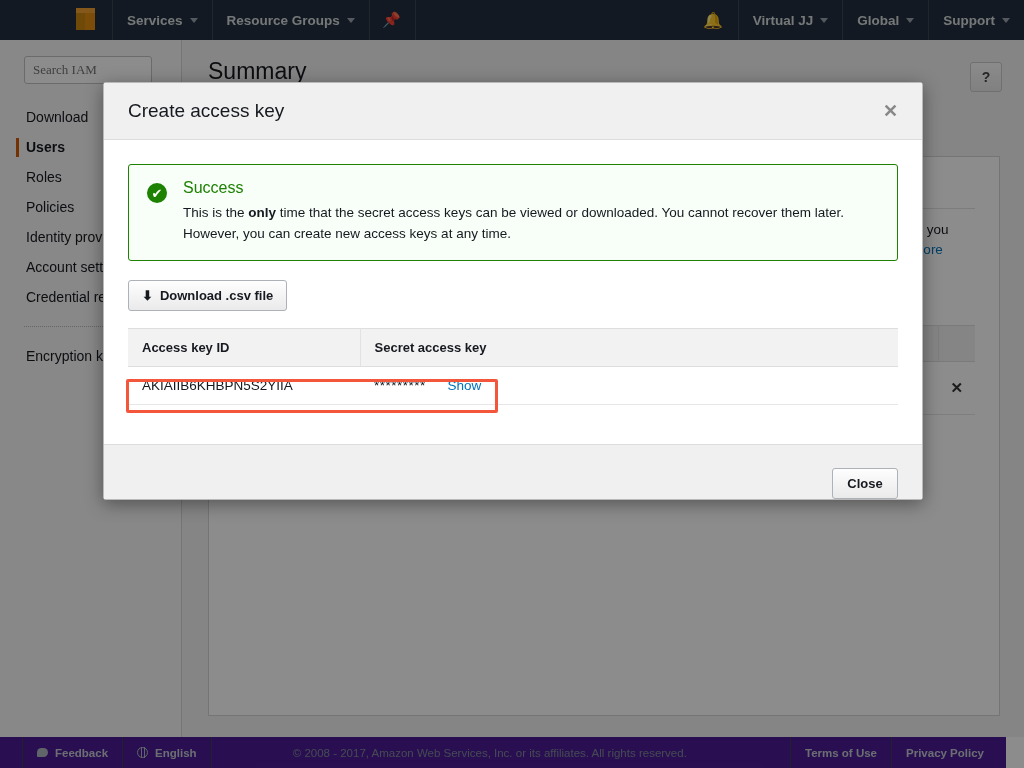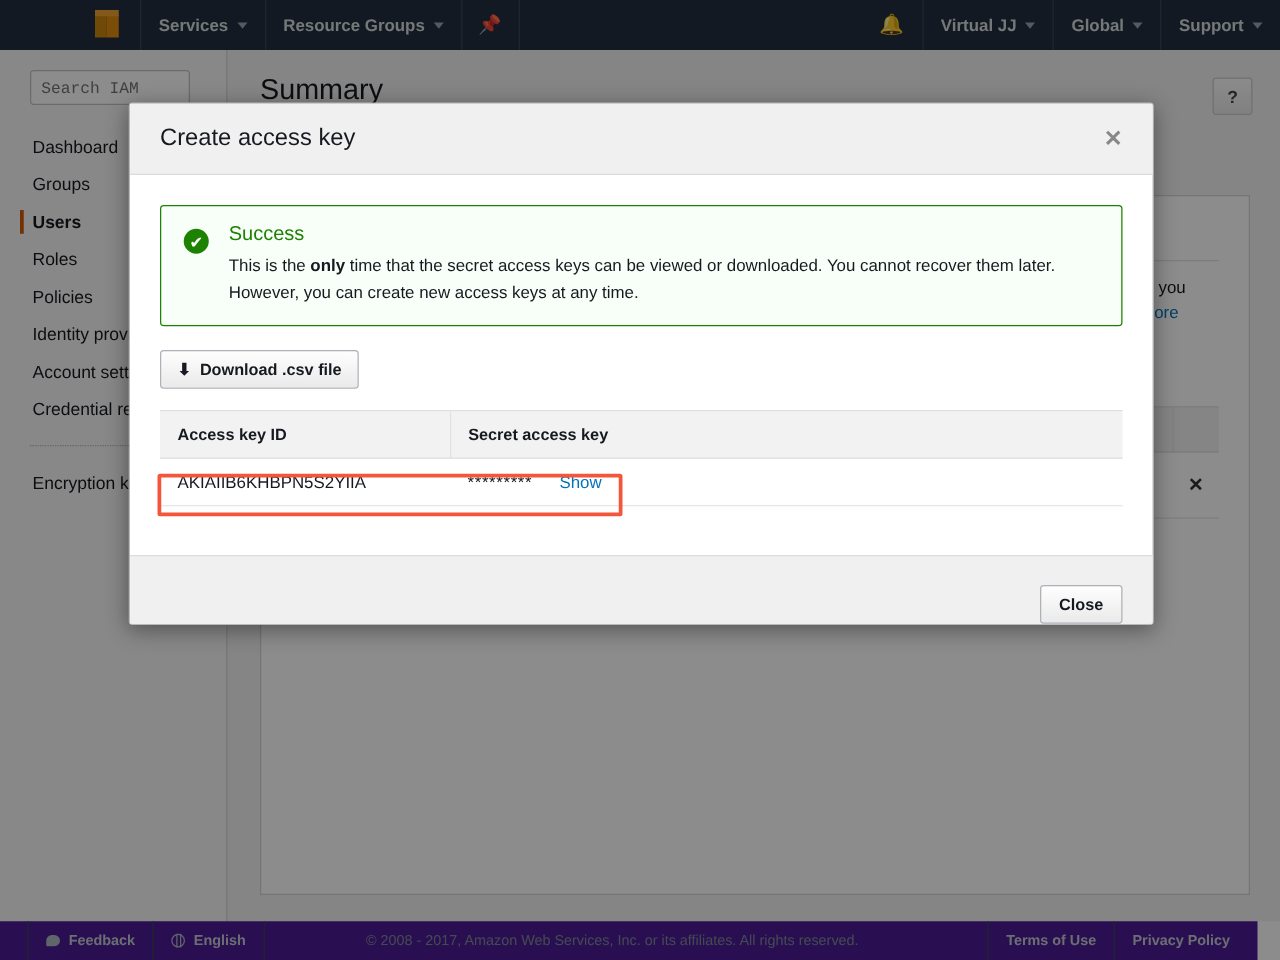--- a/index.html
+++ b/index.html
@@ -67,21 +67,21 @@
     width: 182px; height: 697px;
     background: #f7f7f7;
     border-right: 1px solid #d5d5d5;
     padding-top: 16px;
   }
   .search-wrap { padding: 0 14px 8px 24px; }
   .search-input {
     width: 128px; height: 28px;
     border: 1px solid #c4c4c4; border-radius: 3px;
     padding: 0 8px; font-size: 13px; color: #666;
-    font-family: Liberation Mono, monospace;
+    font-family: Liberation Serif, serif;
     background: #fff;
   }
   .side-list { margin-top: 10px; }
   .side-item {
     position: relative;
     padding: 7px 10px 7px 26px;
     font-size: 14px; color: #16191f; cursor: pointer;
     white-space: nowrap;
   }
   .side-item.active { font-weight: bold; }
@@ -272,22 +272,21 @@
 
 <div id="root">
 
   <div class="page">
 
     <div class="sidebar">
       <div class="search-wrap">
         <input class="search-input" type="text" placeholder="Search IAM" style="">
       </div>
       <div class="side-list">
-        <div class="side-item"><span>Dashboard</span></div>
-        <div class="side-item"><span>Groups</span></div>
+        <div class="side-item"><span>Download</span></div>
         <div class="side-item active"><span>Users</span></div>
         <div class="side-item"><span>Roles</span></div>
         <div class="side-item"><span>Policies</span></div>
         <div class="side-item"><span>Identity providers</span></div>
         <div class="side-item"><span>Account settings</span></div>
         <div class="side-item"><span>Credential report</span></div>
         <div class="side-div"></div>
         <div class="side-item"><span>Encryption keys</span></div>
       </div>
     </div>

